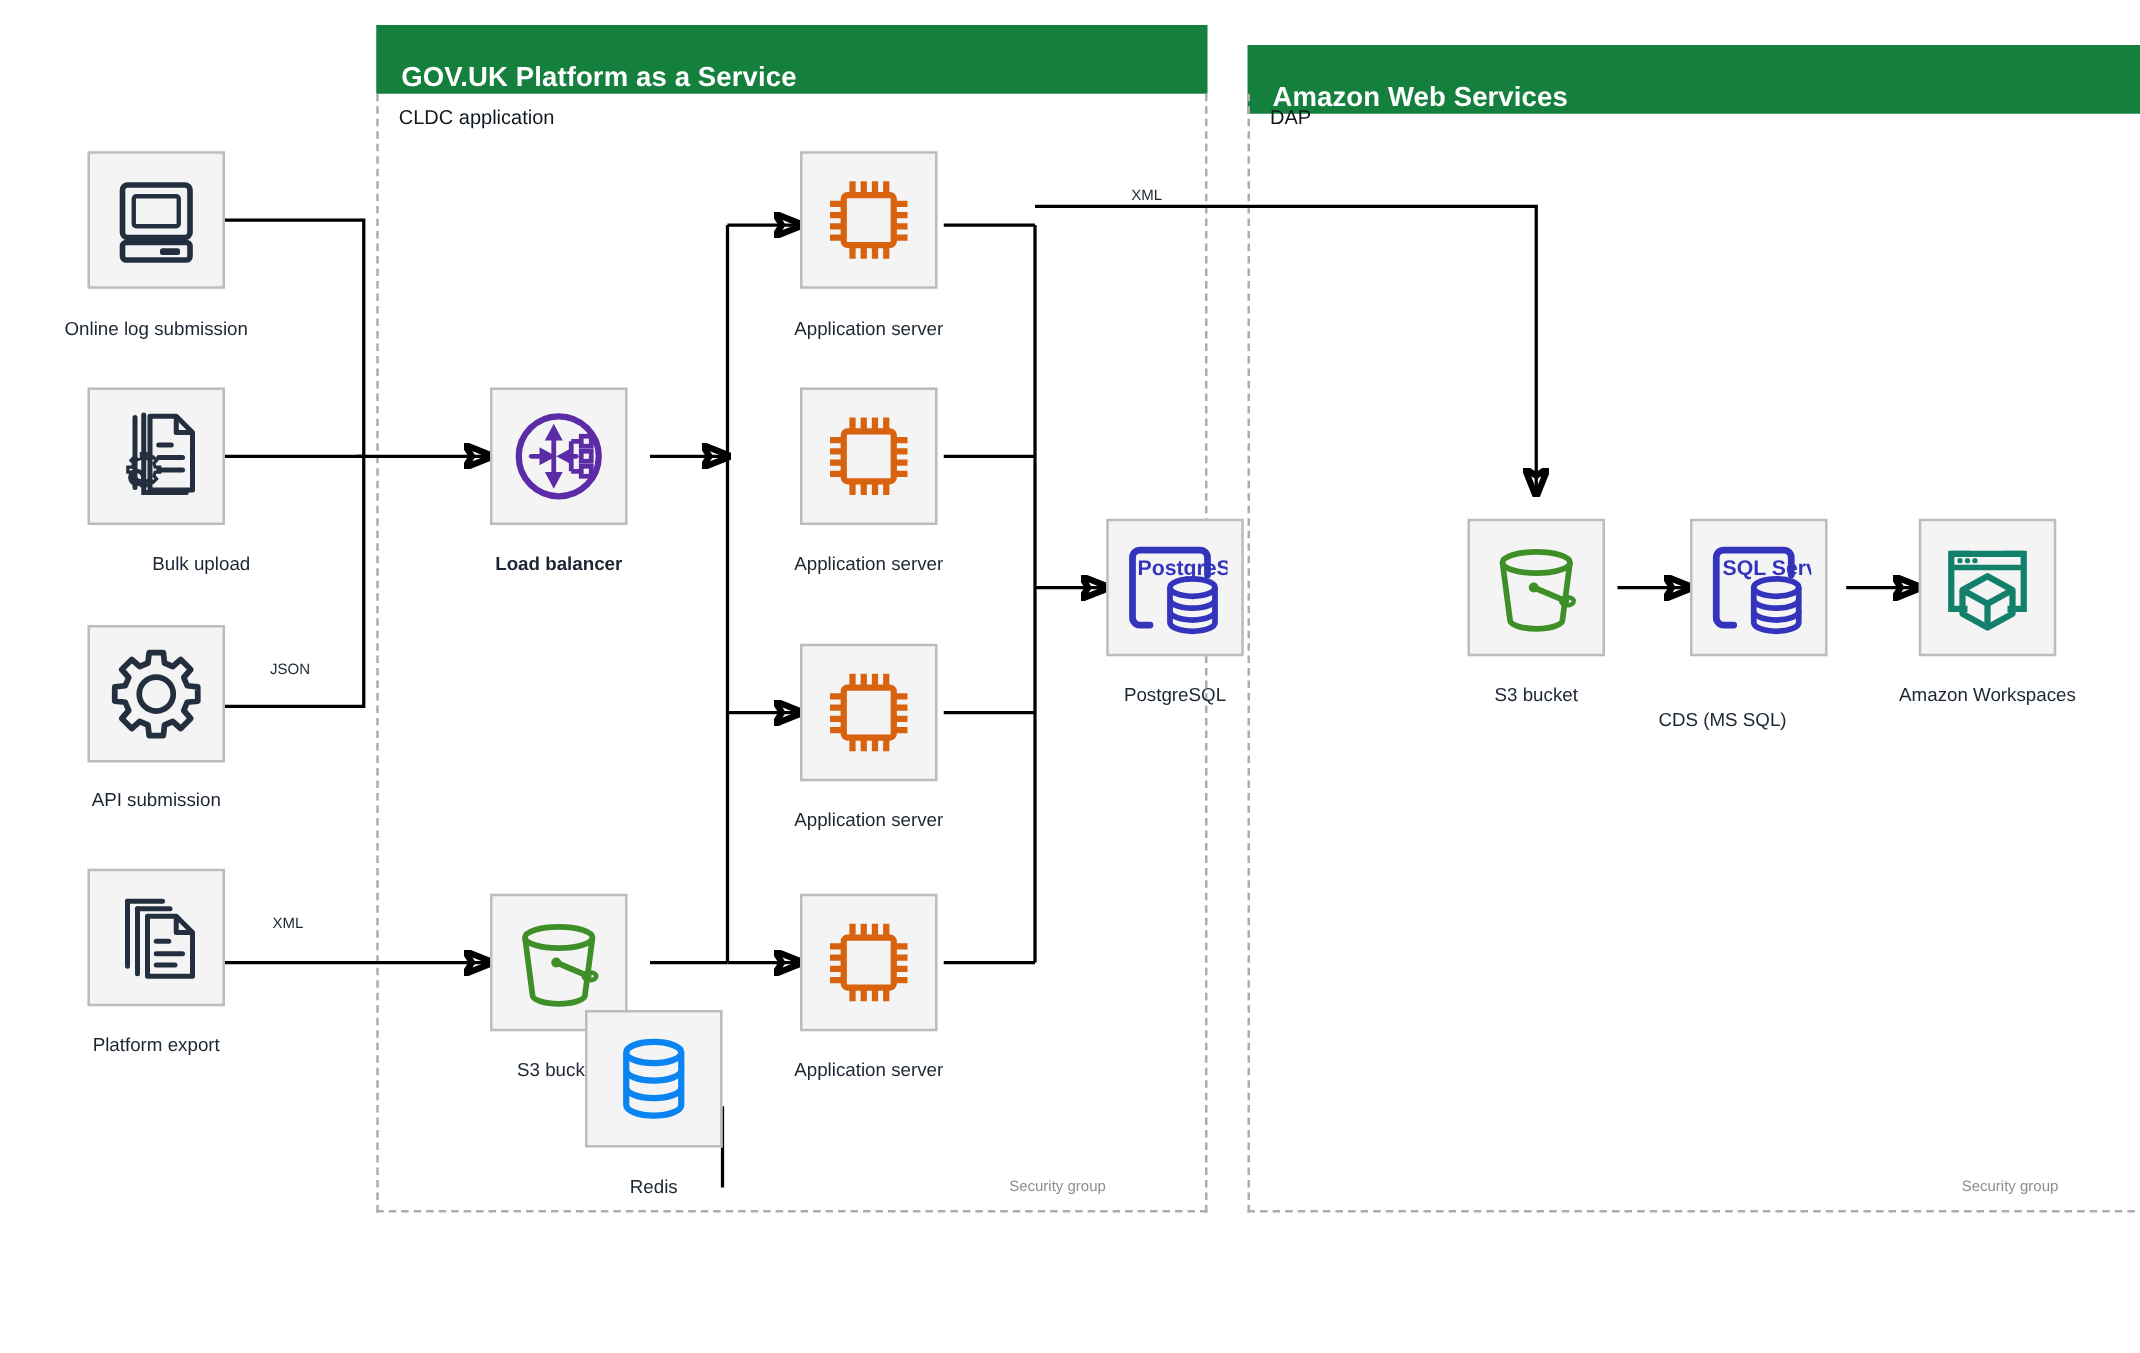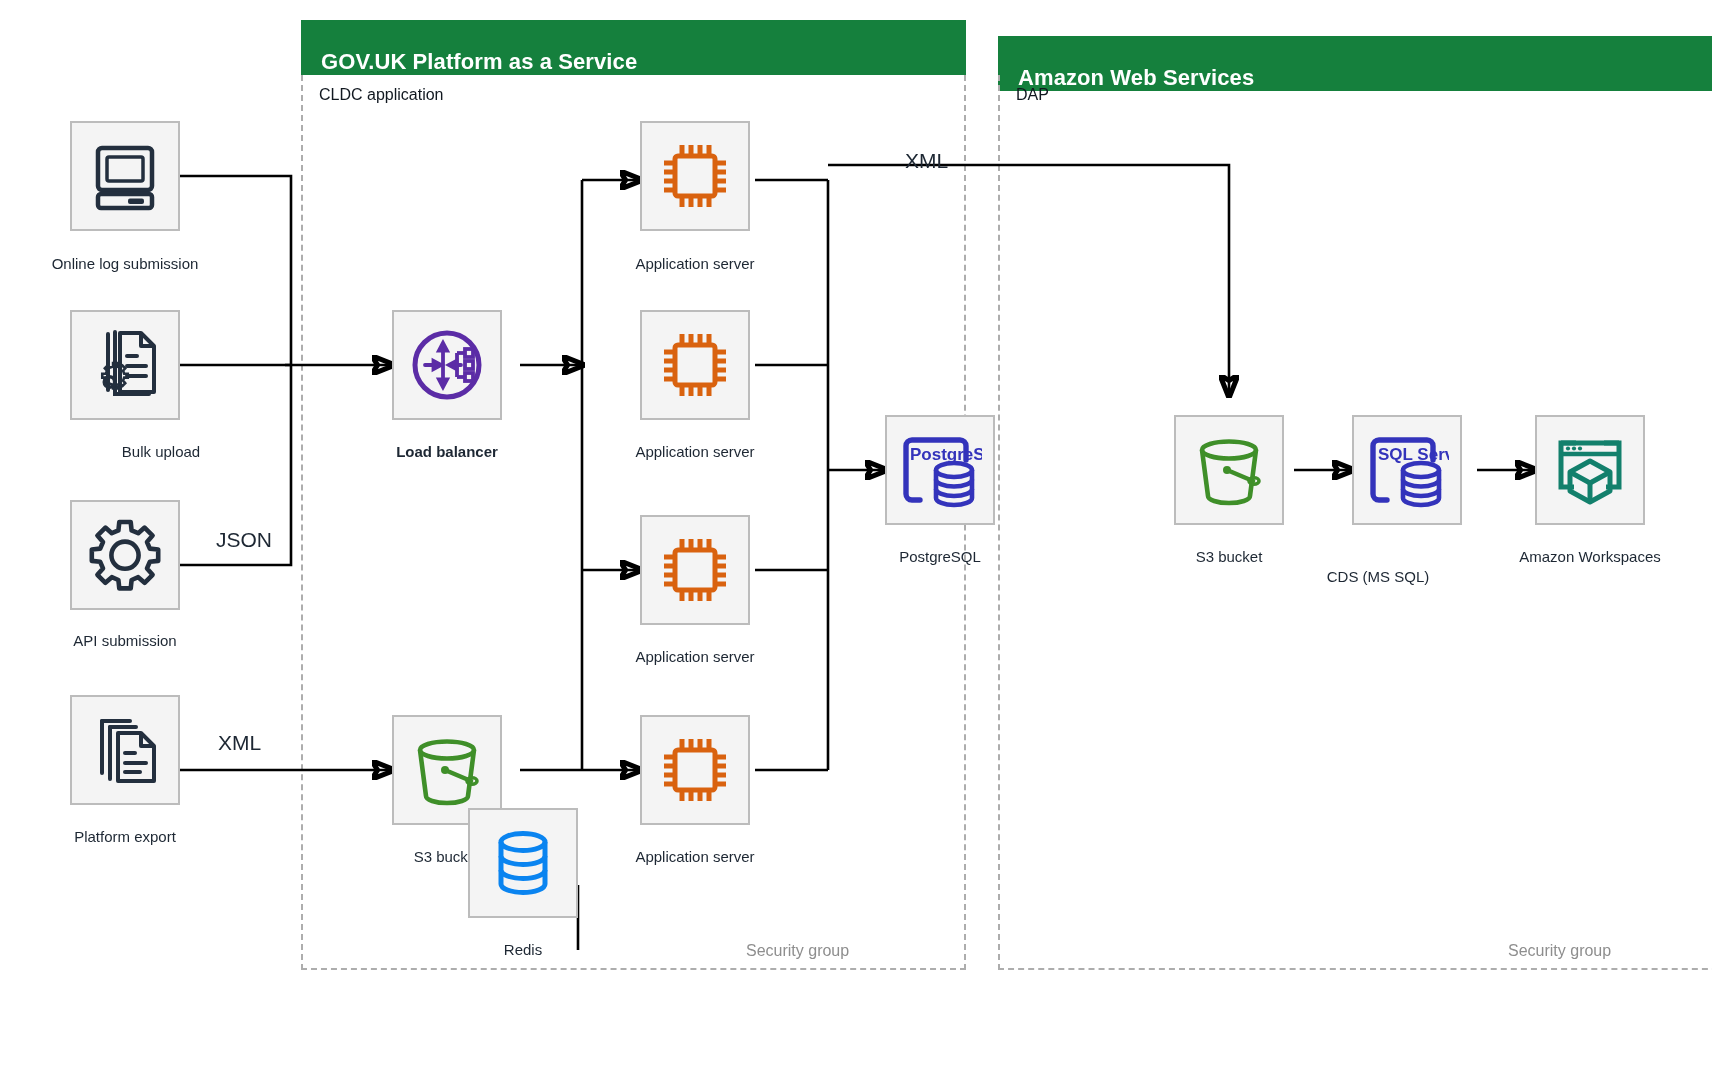--- a/index.html
+++ b/index.html
@@ -40,23 +40,23 @@
     background: transparent;
   }
   .zone-sublabel {
     position: absolute;
     font-weight: normal;
     font-size: 16px;
     color: #111820;
   }
   .zone-footnote {
     position: absolute;
-    font-size: 16px;
+    font-size: 12px;
     color: #8e8e8e;
-    text-align: left;
+    text-align: center;
   }
 
   
   .node {
     position: absolute;
     width: 110px;
     height: 110px;
     background: #f4f4f4;
     border: 2px solid #bcbcbc;
     box-sizing: border-box;
@@ -70,21 +70,21 @@
     font-size: 15px;
     color: #1d2733;
     text-align: center;
     white-space: nowrap;
     transform: translateX(-50%);
   }
 
   
   .edge-label {
     position: absolute;
-    font-size: 21px;
+    font-size: 12px;
     color: #1d2733;
     white-space: nowrap;
   }
 
   
   #wires {
     position: absolute;
     left: 0; top: 0;
     width: 1712px; height: 1082px;
     pointer-events: none;

